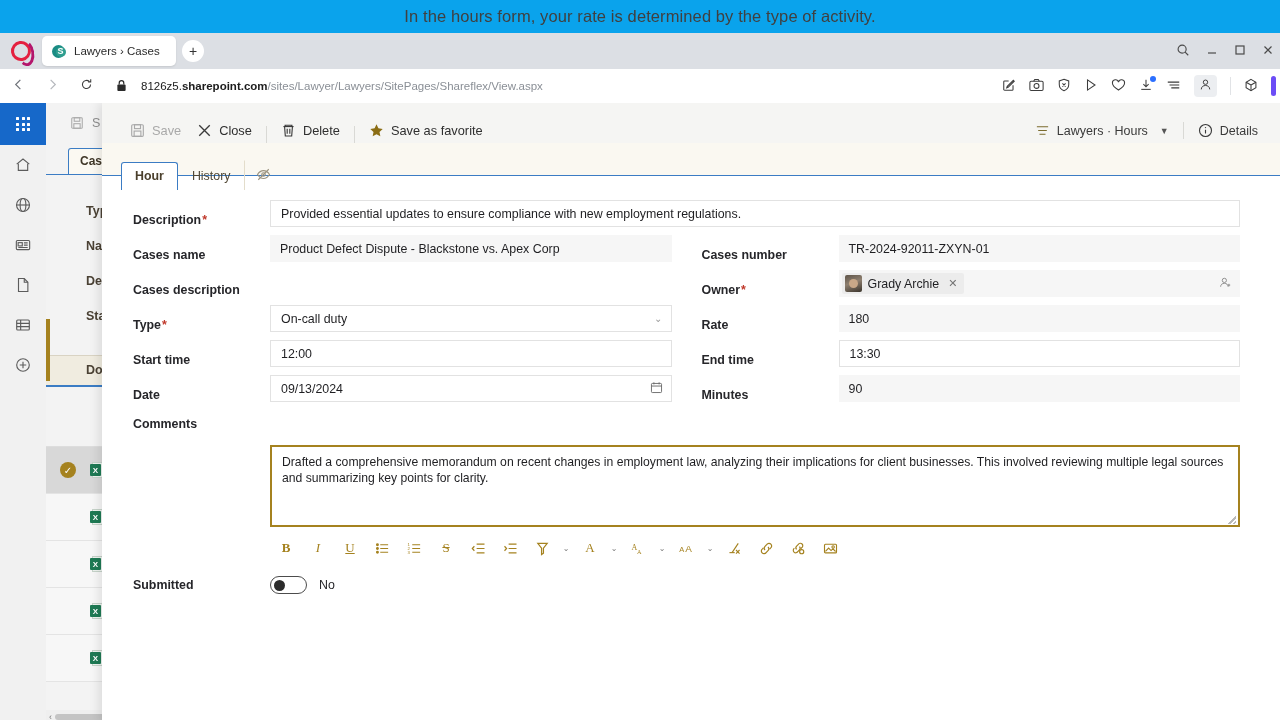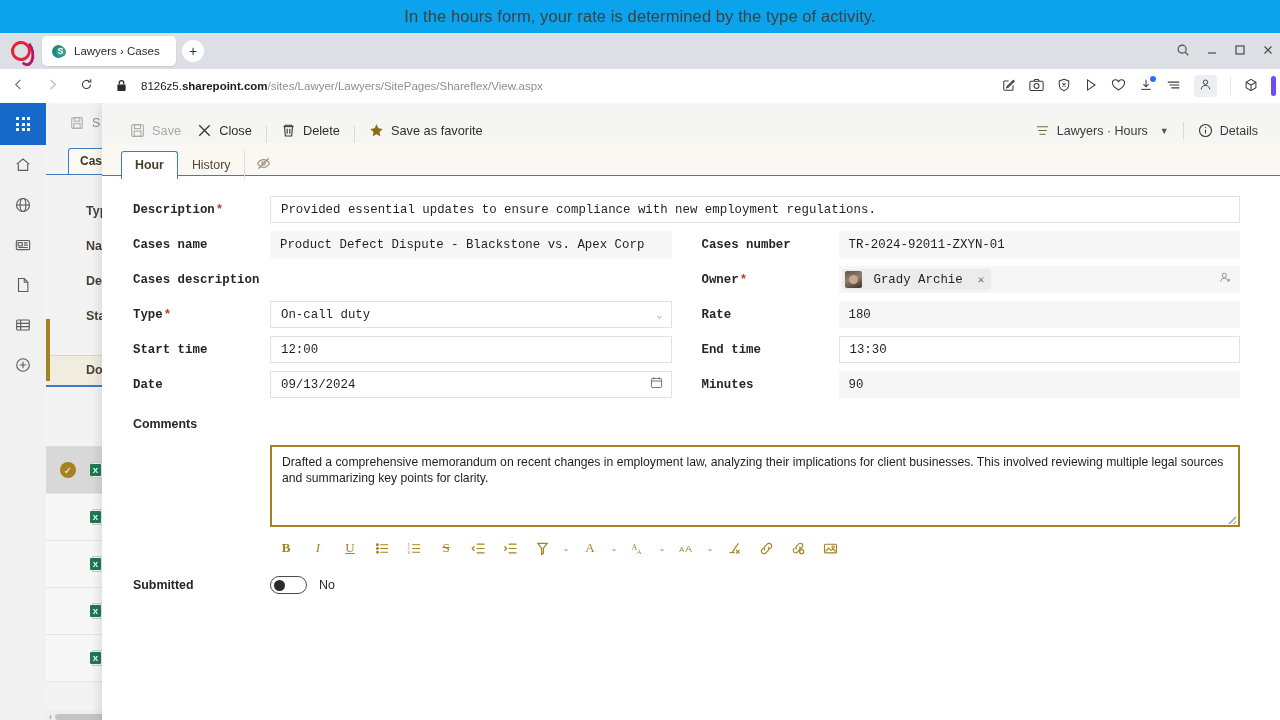--- a/index.html
+++ b/index.html
@@ -208,52 +208,52 @@
   .m-right .chev { font-size: 9px; color: #555; margin-left: 5px; }
   .m-icon svg { width: 15px; height: 15px; display: block; }
 
   .m-tabs {
     height: 33px; background: #faf8f1;
     border-bottom: 1px solid #3b7cc4;
     display: flex; align-items: flex-end; padding-left: 19px;
   }
   .m-tab {
     font-size: 12.4px; padding: 6px 13px 7px; color: #514835;
-    border: 1px solid transparent; border-bottom: none; position: relative; top: 4px;
+    border: 1px solid transparent; border-bottom: none; position: relative; top: 15px;
   }
   .m-tab.active {
     background: #ffffff; border-color: #3b7cc4; border-bottom-color: #ffffff;
     border-radius: 3px 3px 0 0; color: #4a3f2c; font-weight: 600;
   }
   .m-tab.eyeoff { padding: 6px 11px 8px; border-left: 1px solid #e3ddcb; color: #9b937f; }
   .m-tab.eyeoff svg { width: 15px; height: 15px; display:block; }
 
   .form { padding: 16px 40px 0 31px; }
   .frow { display: flex; gap: 0; margin-bottom: 0; }
-  .fcol { flex: 1; display: flex; align-items: center; height: 35px; font-family: Liberation Mono, monospace; }
+  .fcol { flex: 1; display: flex; align-items: flex-end; height: 35px; }
   .fcol.left { padding-right: 30px; }
   .flabel {
     width: 137px; flex: 0 0 137px; font-size: 12.4px; color: #26262a; font-weight: 600;
   }
   .flabel .req { color: #c0392b; font-weight: 700; margin-left: 1px; }
   .fval {
     flex: 1; height: 27px; display: flex; align-items: center;
     padding: 0 8px 0 10px; font-size: 12.4px; color: #1f1f22;
   }
   .fval.ro { background: #f6f6f6; }
   .fval.inp { background: #ffffff; border: 1px solid #e2e2e2; }
   .fval.sel { background: #ffffff; border: 1px solid #e2e2e2; justify-content: space-between; }
   .fval .chev { color: #9b9b9b; font-size: 10px; }
   .fval .cal { color: #6b6b6b; font-size: 12px; }
   .owner {
     flex: 1; height: 27px; background: #f6f6f6; display: flex; align-items: center;
     padding-left: 3px; padding-right: 8px; gap: 0;
   }
   .owner .pill {
-    display: flex; align-items: center; gap: 12px; background: #ececec;
+    display: flex; align-items: center; gap: 6px; background: #ececec;
     padding: 2px 7px 2px 3px; border-radius: 2px; font-size: 12.4px; color: #1f1f22;
   }
   .owner .av {
     width: 17px; height: 17px; border-radius: 2px;
     background: linear-gradient(160deg,#5d5348 0%,#8e7f6f 45%,#3a342c 100%);
     position: relative; overflow: hidden;
   }
   .owner .av::after {
     content:""; position:absolute; left:4px; top:4px; width:9px; height:9px; border-radius:50%;
     background:#c9a888;

